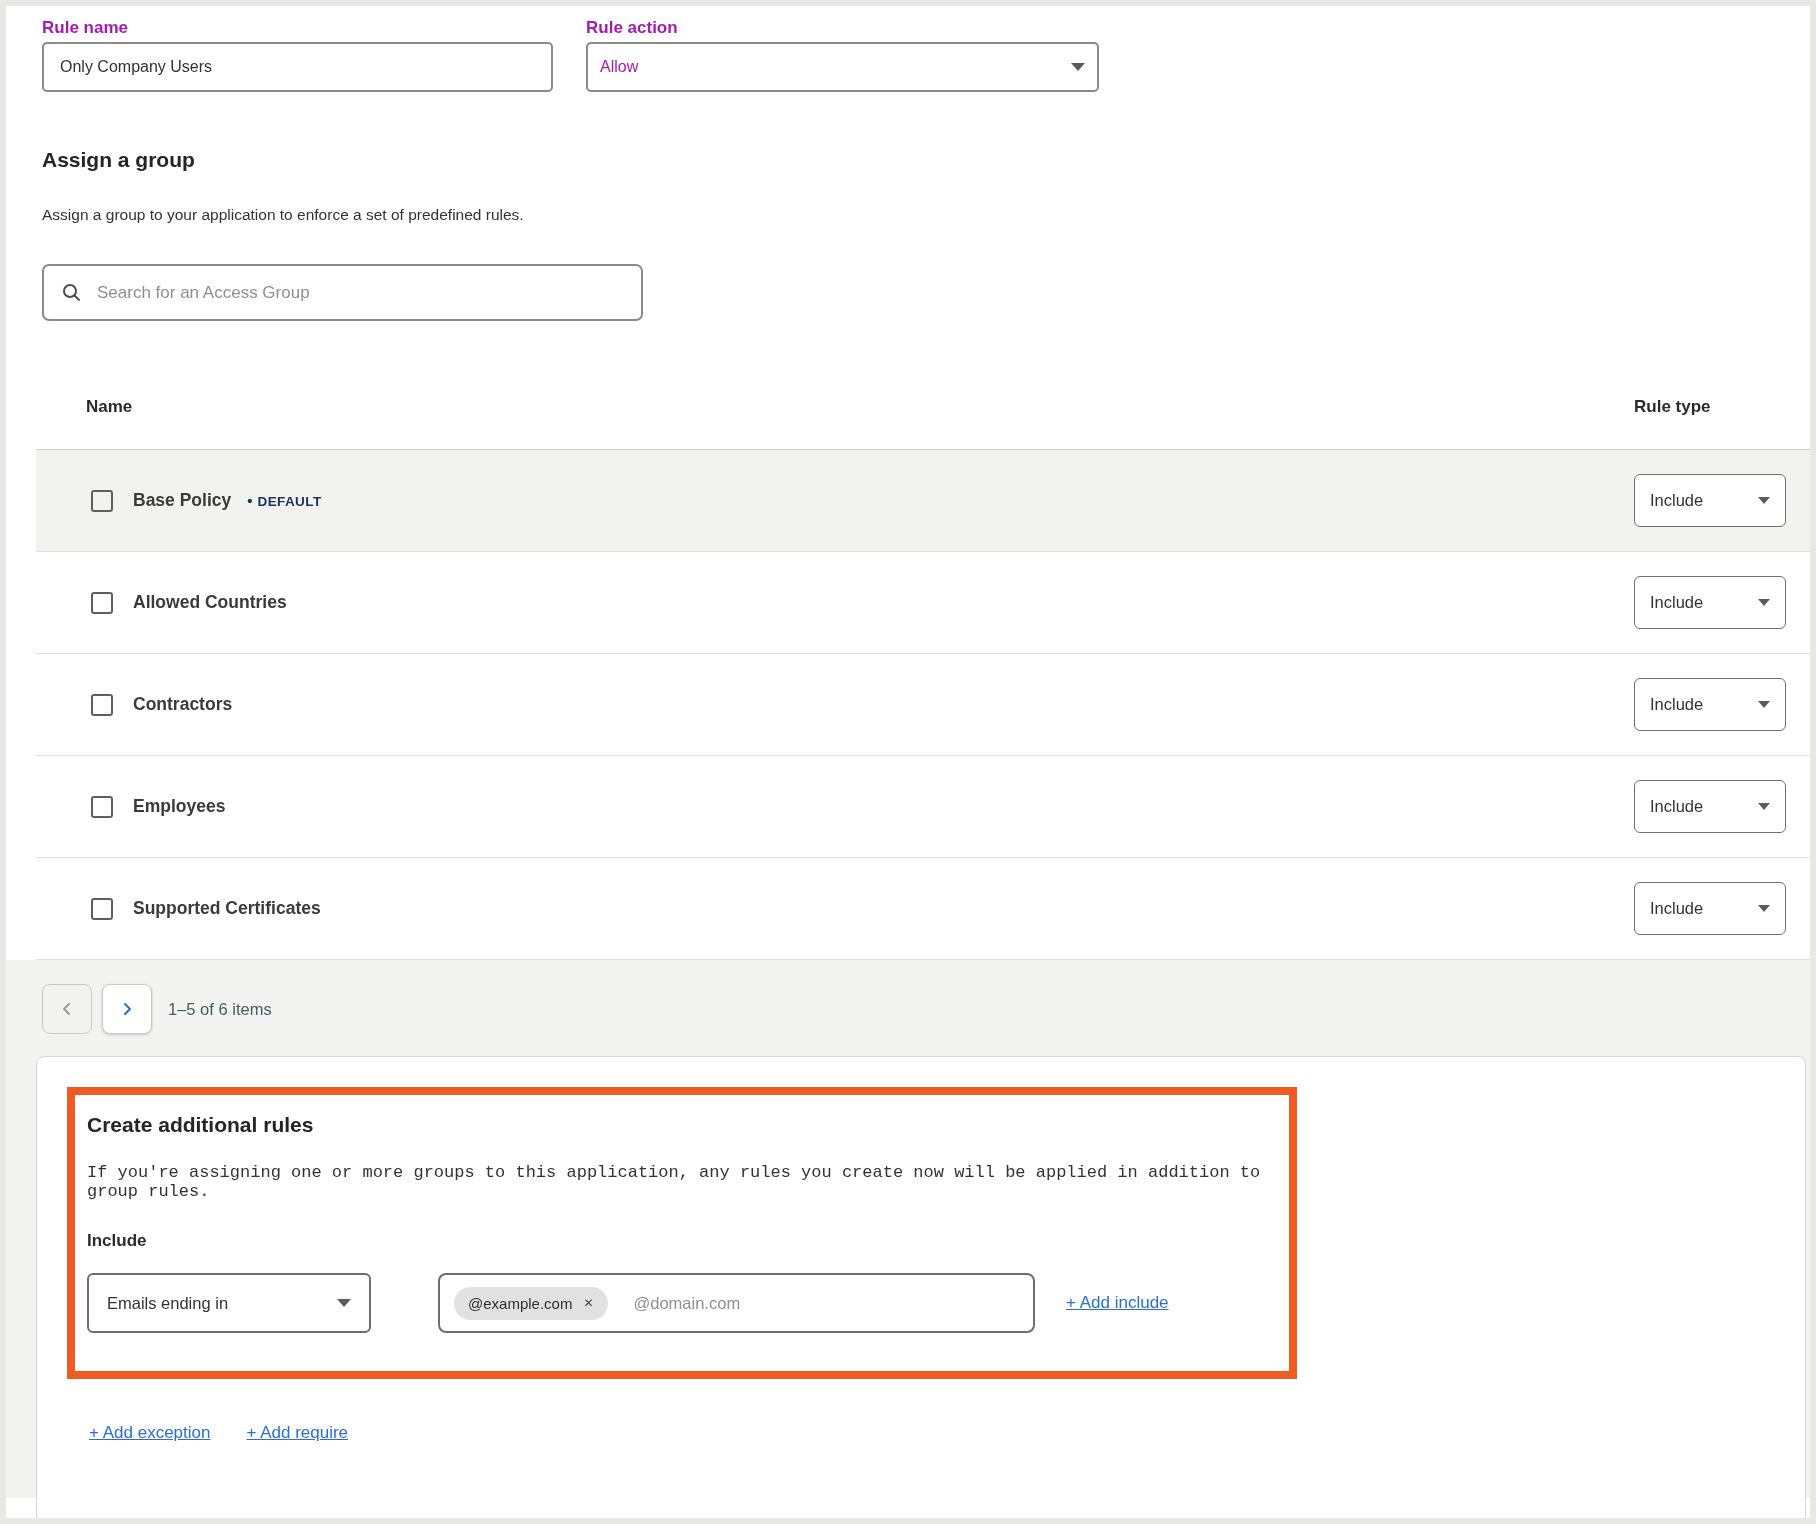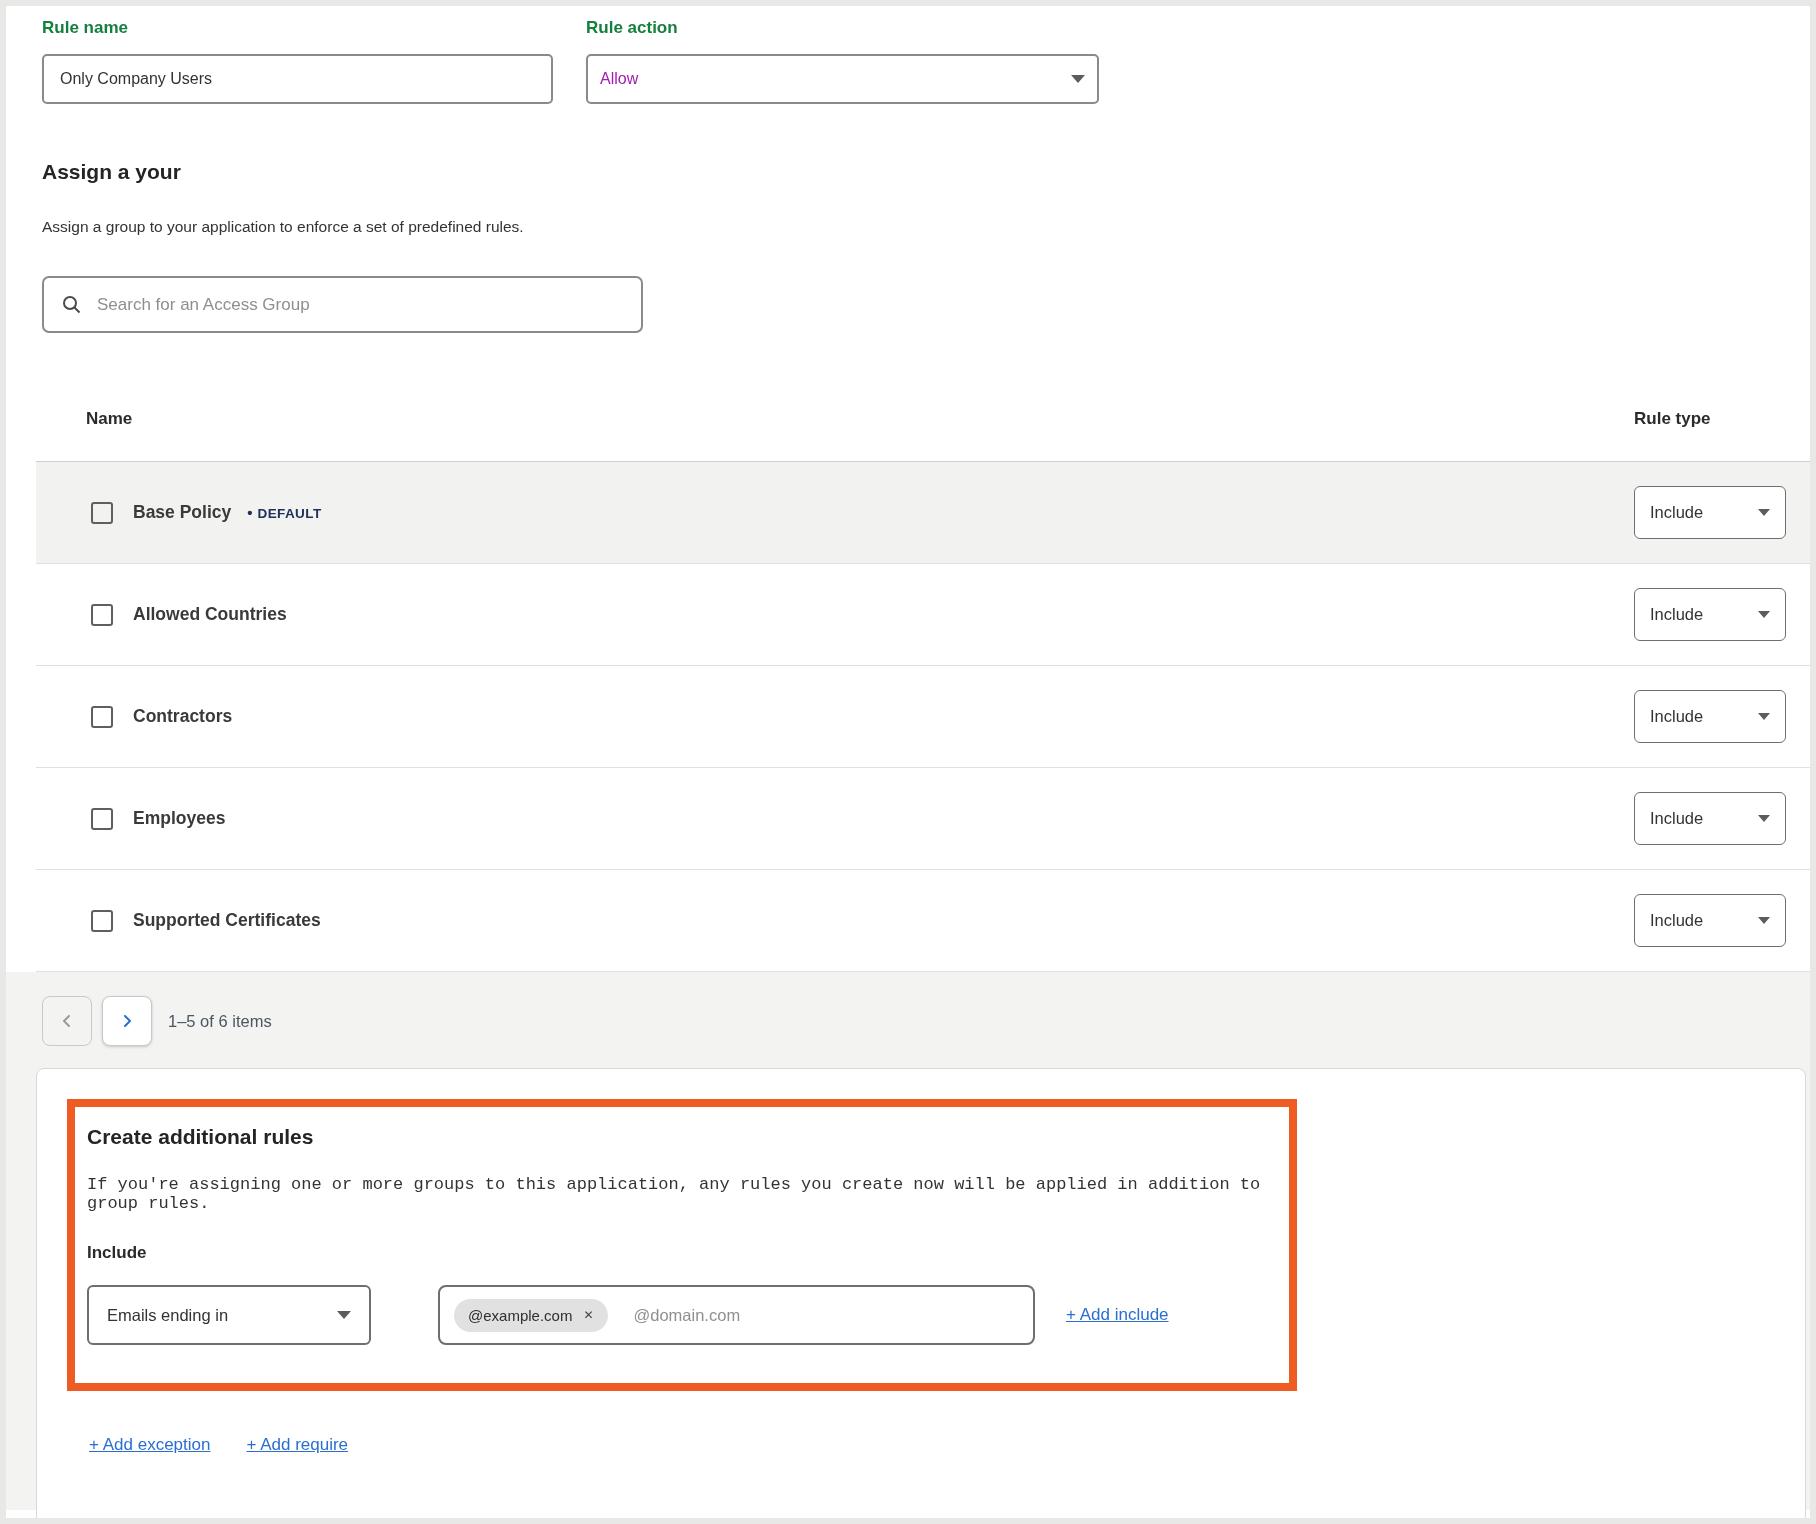--- a/index.html
+++ b/index.html
@@ -6,21 +6,21 @@
   html,body { background:#fff; }
   body { font-family:"Liberation Sans", sans-serif; color:#2e2e2e; }
 
   .page {
     position:relative; width:1816px; height:1524px;
     border:6px solid #e8e8e6; background:#fff; overflow:hidden;
   }
 
   
   .top-form { display:flex; gap:33px; padding:12px 0 0 36px; }
-  .field label { display:block; font-size:17px; font-weight:bold; color:#15803d; margin-bottom:16px; }
+  .field label { display:block; font-size:17px; font-weight:bold; color:#a21caf; margin-bottom:4px; }
   .text-input {
     width:511px; height:50px; border:2px solid #8a8a8a; border-radius:5px;
     font-family:"Liberation Sans", sans-serif; font-size:16px; color:#333;
     padding:16px 16px; outline:none; background:#fff;
   }
   .select {
     display:flex; align-items:center; justify-content:space-between;
     border:2px solid #8a8a8a; border-radius:5px; background:#fff; cursor:pointer;
   }
   .select.lg { width:513px; height:50px; padding:0 12px; font-size:16px; color:#a21caf;gap:18px; }
@@ -123,21 +123,21 @@
     </div>
     <div class="field">
       <label>Rule action</label>
       <div class="select lg">
         <span>Allow</span>
         <span class="tri-down"></span>
       </div>
     </div>
   </div>
 
-  <h2 class="section-title">Assign a your</h2>
+  <h2 class="section-title">Assign a group</h2>
   <p class="section-desc">Assign a group to your application to enforce a set of predefined rules.</p>
 
   <div class="search-box">
     <svg width="19" height="19" viewBox="0 0 19 19">
       <circle cx="8" cy="8" r="6" fill="none" stroke="#4a4a4a" stroke-width="2"></circle>
       <line x1="12.5" y1="12.5" x2="17.5" y2="17.5" stroke="#4a4a4a" stroke-width="2"></line>
     </svg>
     <input type="text" placeholder="Search for an Access Group" style="">
   </div>
 

